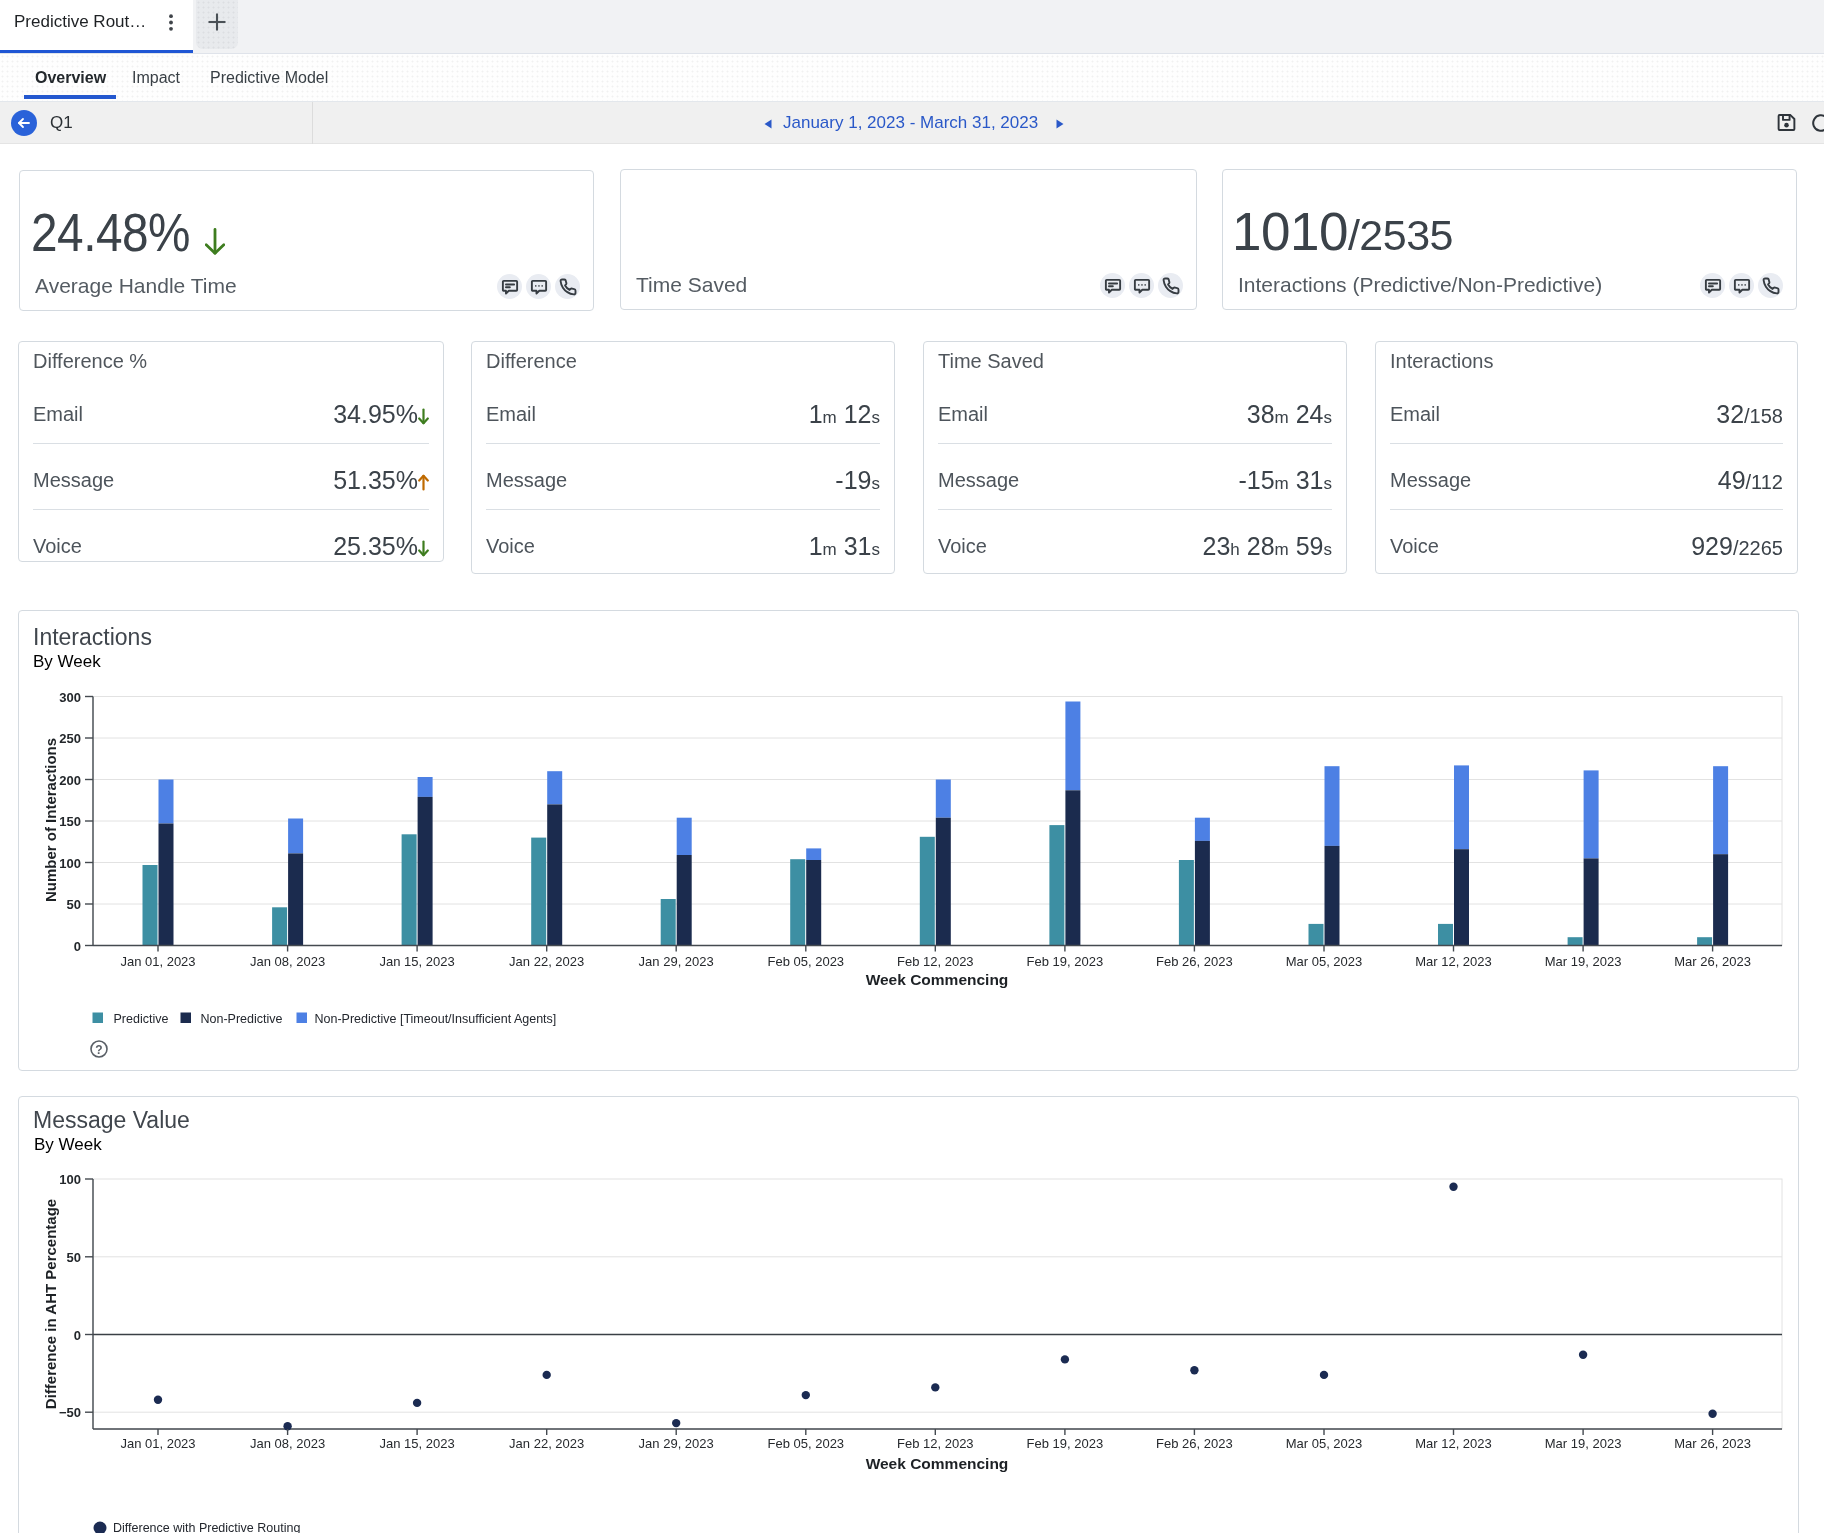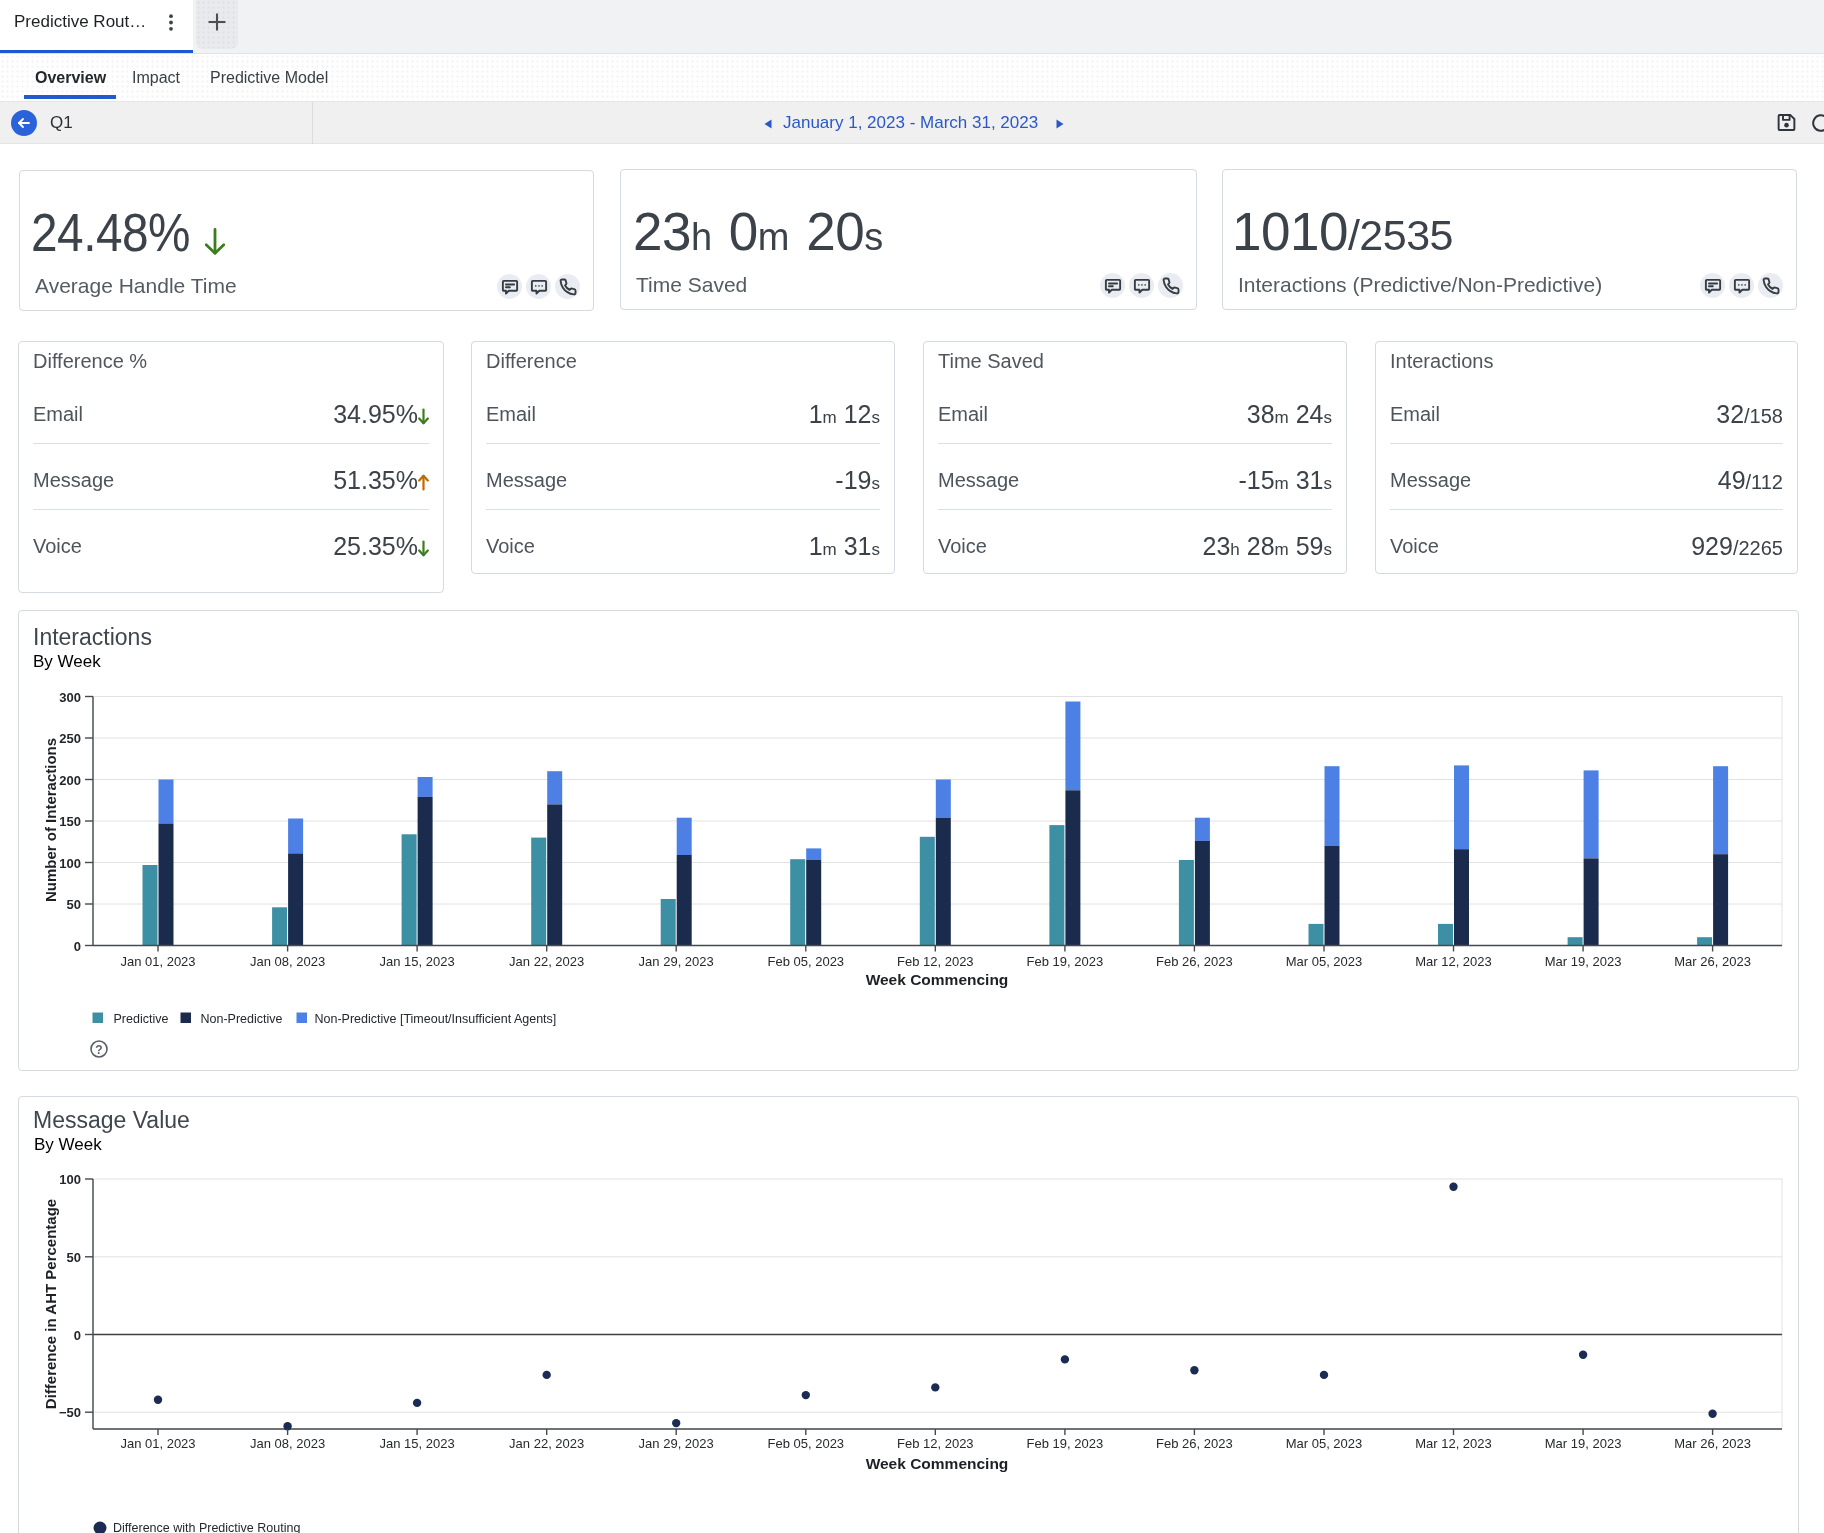--- a/index.html
+++ b/index.html
@@ -110,21 +110,20 @@
         </svg>
       </span>
       <span class="icirc">
         <svg width="18" height="18" viewBox="0 0 24 24" fill="none" stroke="#363c42" stroke-width="2.5" stroke-linecap="round" stroke-linejoin="round">
           <path d="M22 16.92v3a2 2 0 0 1-2.18 2 19.79 19.79 0 0 1-8.63-3.07 19.5 19.5 0 0 1-6-6 19.79 19.79 0 0 1-3.07-8.67A2 2 0 0 1 4.11 2h3a2 2 0 0 1 2 1.72 12.84 12.84 0 0 0 .7 2.81 2 2 0 0 1-.45 2.11L8.09 9.91a16 16 0 0 0 6 6l1.27-1.27a2 2 0 0 1 2.11-.45 12.84 12.84 0 0 0 2.81.7A2 2 0 0 1 22 16.92z"></path>
         </svg>
       </span>
     </div>
 </div>
 <div class="card" style="left:620px;top:169px;width:577px;height:141px">
-  <div class="abs bignum" style="left:12px;top:31px;word-spacing:3px">23<span class="unit">h</span> 0<span class="unit">m</span> 20<span class="unit">s</span></div>
   <div class="abs biglabel" style="left:15px;top:103px">Time Saved</div>
   <div class="icons">
       <span class="icirc">
         <svg width="18" height="18" viewBox="0 0 24 24" fill="none" stroke="#363c42" stroke-width="2.5" stroke-linecap="round" stroke-linejoin="round">
           <path d="M3.6 3.8 h16.8 a1.1 1.1 0 0 1 1.1 1.1 v11 a1.1 1.1 0 0 1 -1.1 1.1 h-10 l-3.8 3.8 v-3.8 h-3 a1.1 1.1 0 0 1 -1.1-1.1 v-11 a1.1 1.1 0 0 1 1.1-1.1 z"></path>
           <line x1="6.6" y1="8.6" x2="17.5" y2="8.6"></line>
           <line x1="6.6" y1="12.4" x2="11.8" y2="12.4"></line>
         </svg>
       </span>
       <span class="icirc">
@@ -162,21 +161,21 @@
         </svg>
       </span>
       <span class="icirc">
         <svg width="18" height="18" viewBox="0 0 24 24" fill="none" stroke="#363c42" stroke-width="2.5" stroke-linecap="round" stroke-linejoin="round">
           <path d="M22 16.92v3a2 2 0 0 1-2.18 2 19.79 19.79 0 0 1-8.63-3.07 19.5 19.5 0 0 1-6-6 19.79 19.79 0 0 1-3.07-8.67A2 2 0 0 1 4.11 2h3a2 2 0 0 1 2 1.72 12.84 12.84 0 0 0 .7 2.81 2 2 0 0 1-.45 2.11L8.09 9.91a16 16 0 0 0 6 6l1.27-1.27a2 2 0 0 1 2.11-.45 12.84 12.84 0 0 0 2.81.7A2 2 0 0 1 22 16.92z"></path>
         </svg>
       </span>
     </div>
 </div>
 
-<div class="card" style="left:18px;top:341px;width:426px;height:252px">
+<div class="card" style="left:18px;top:341px;width:426px;height:221px">
     <div class="stitle">Difference %</div>
     <div class="srow" style="top:36px;height:65px;">
       <span class="slab">Email</span>
       <span class="sval">34.95%<svg width="11" height="17" viewBox="0 0 11 17" fill="none" stroke="#3e7d1f" stroke-width="2.2" stroke-linecap="round" stroke-linejoin="round" style="vertical-align:-2px">
           <line x1="5.5" y1="1.5" x2="5.5" y2="15.2"></line>
           <polyline points="1.2,10.54 5.5,15.2 9.8,10.54"></polyline>
         </svg></span>
     </div>
     <div class="srow" style="top:101px;height:66px;border-top:1px solid #dadfe4;">
       <span class="slab">Message</span>

